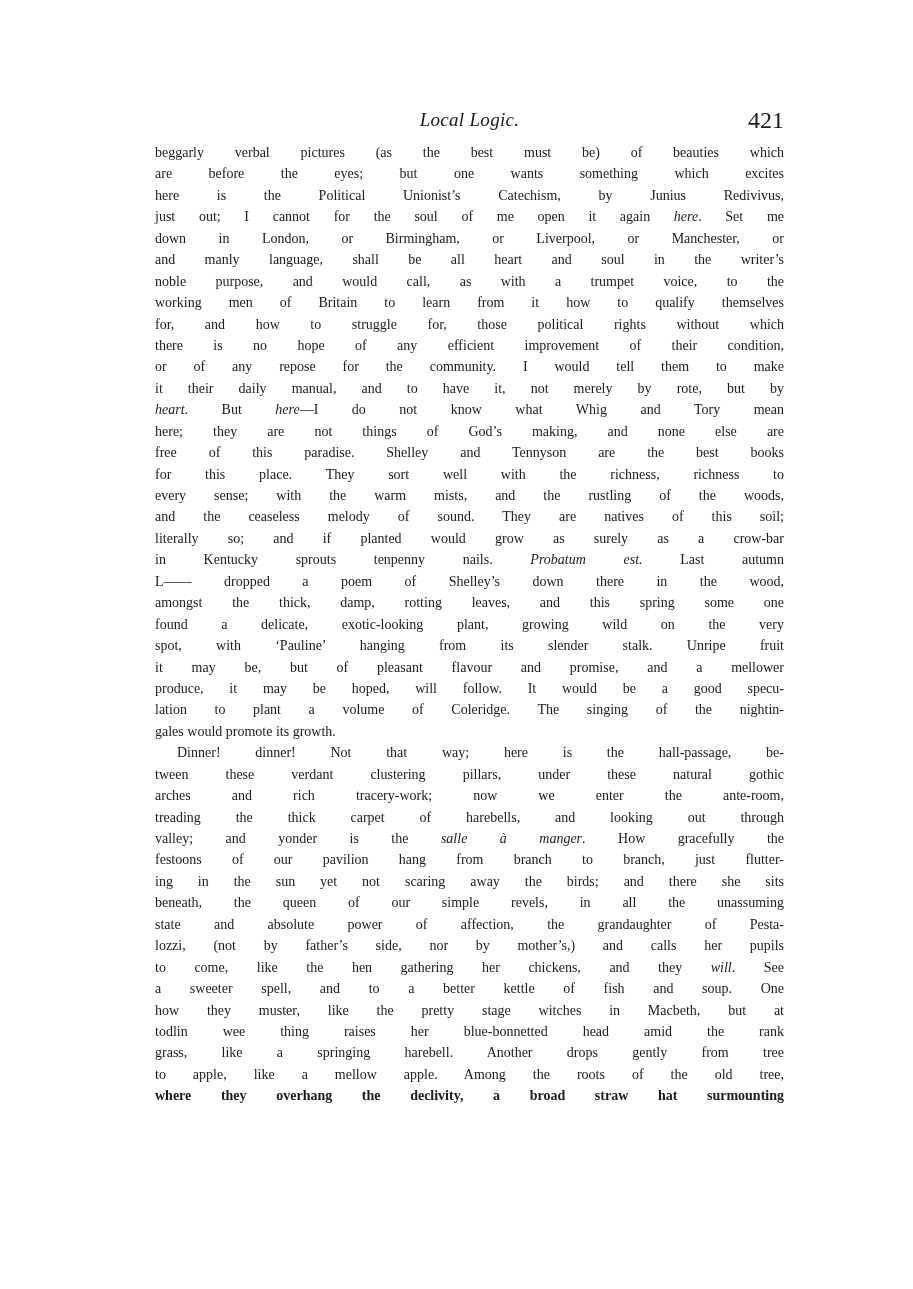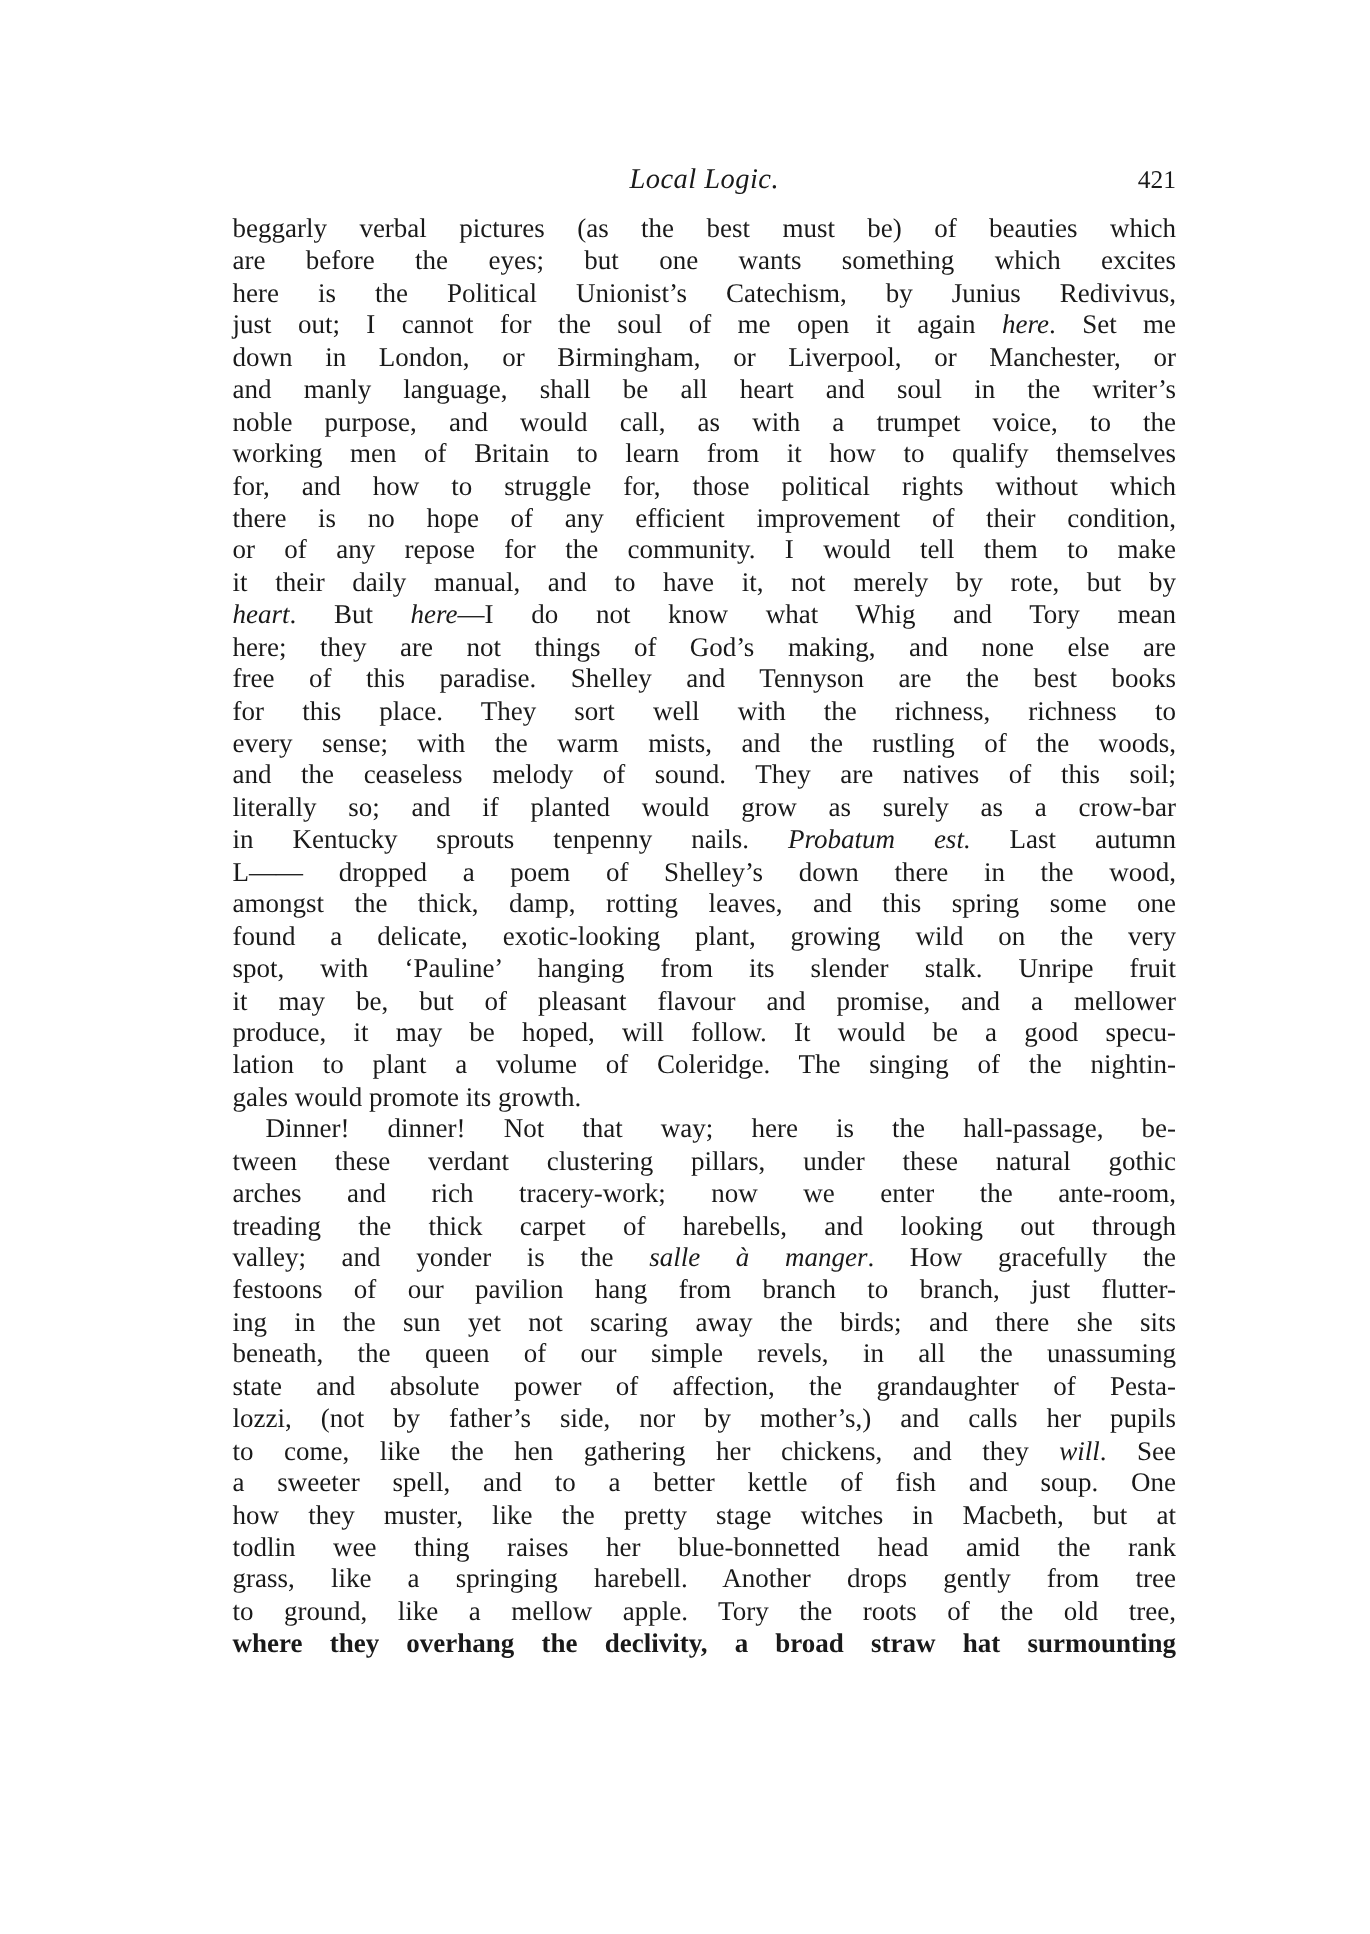--- a/index.html
+++ b/index.html
@@ -35,29 +35,29 @@
       right: 0;
       text-align: center;
       font-style: italic;
       font-size: 19px;
       line-height: 24px;
       letter-spacing: 0.3px;
     }
     .page-number {
       position: absolute;
       right: 0;
-      font-size: 17px;
+      font-size: 24px;
       line-height: 24px;
     }
     .body-text {
       position: absolute;
       top: 142px;
       left: 136px;
       width: 629px;
-      font-size: 18px;
+      font-size: 14px;
       line-height: 21.45px;
     }
     .line {
       display: block;
       height: 21.45px;
       white-space: nowrap;
       text-align: justify;
       text-align-last: justify;
       overflow: visible;
     }
@@ -117,16 +117,16 @@
       <span class="line">festoons of our pavilion hang from branch to branch, just flutter-</span>
       <span class="line">ing in the sun yet not scaring away the birds; and there she sits</span>
       <span class="line">beneath, the queen of our simple revels, in all the unassuming</span>
       <span class="line">state and absolute power of affection, the grandaughter of Pesta-</span>
       <span class="line">lozzi, (not by father’s side, nor by mother’s,) and calls her pupils</span>
       <span class="line">to come, like the hen gathering her chickens, and they <em>will</em>. See</span>
       <span class="line">a sweeter spell, and to a better kettle of fish and soup. One</span>
       <span class="line">how they muster, like the pretty stage witches in Macbeth, but at</span>
       <span class="line">todlin wee thing raises her blue-bonnetted head amid the rank</span>
       <span class="line">grass, like a springing harebell. Another drops gently from tree</span>
-      <span class="line">to ground, like a mellow apple. Tory the roots of the old tree,</span>
+      <span class="line">to apple, like a mellow apple. Among the roots of the old tree,</span>
       <span class="line bold">where they overhang the declivity, a broad straw hat surmounting</span>
     </div>
 </div>
 
 </body></html>

